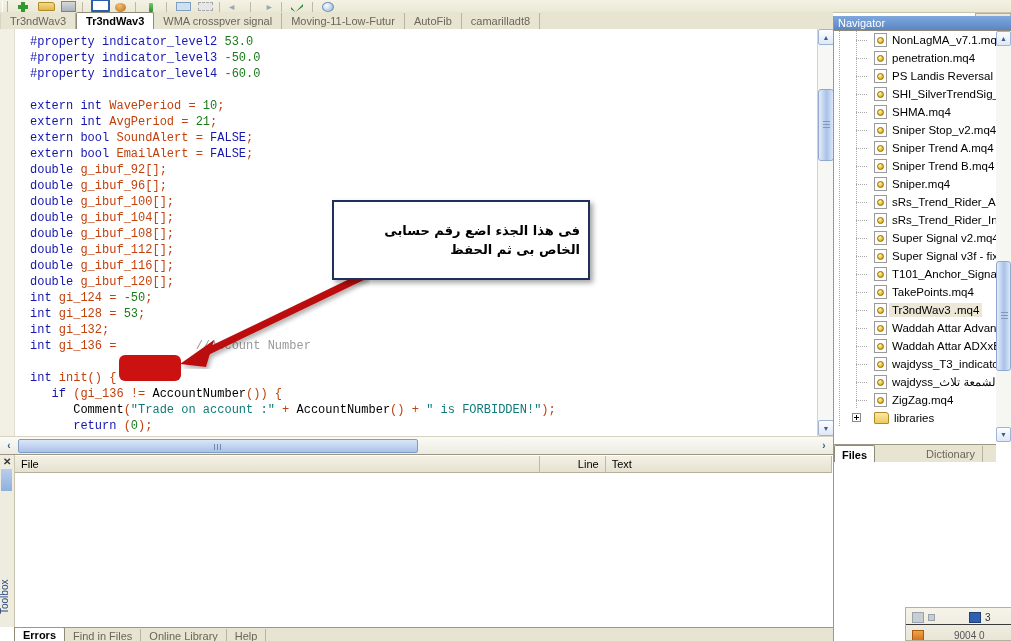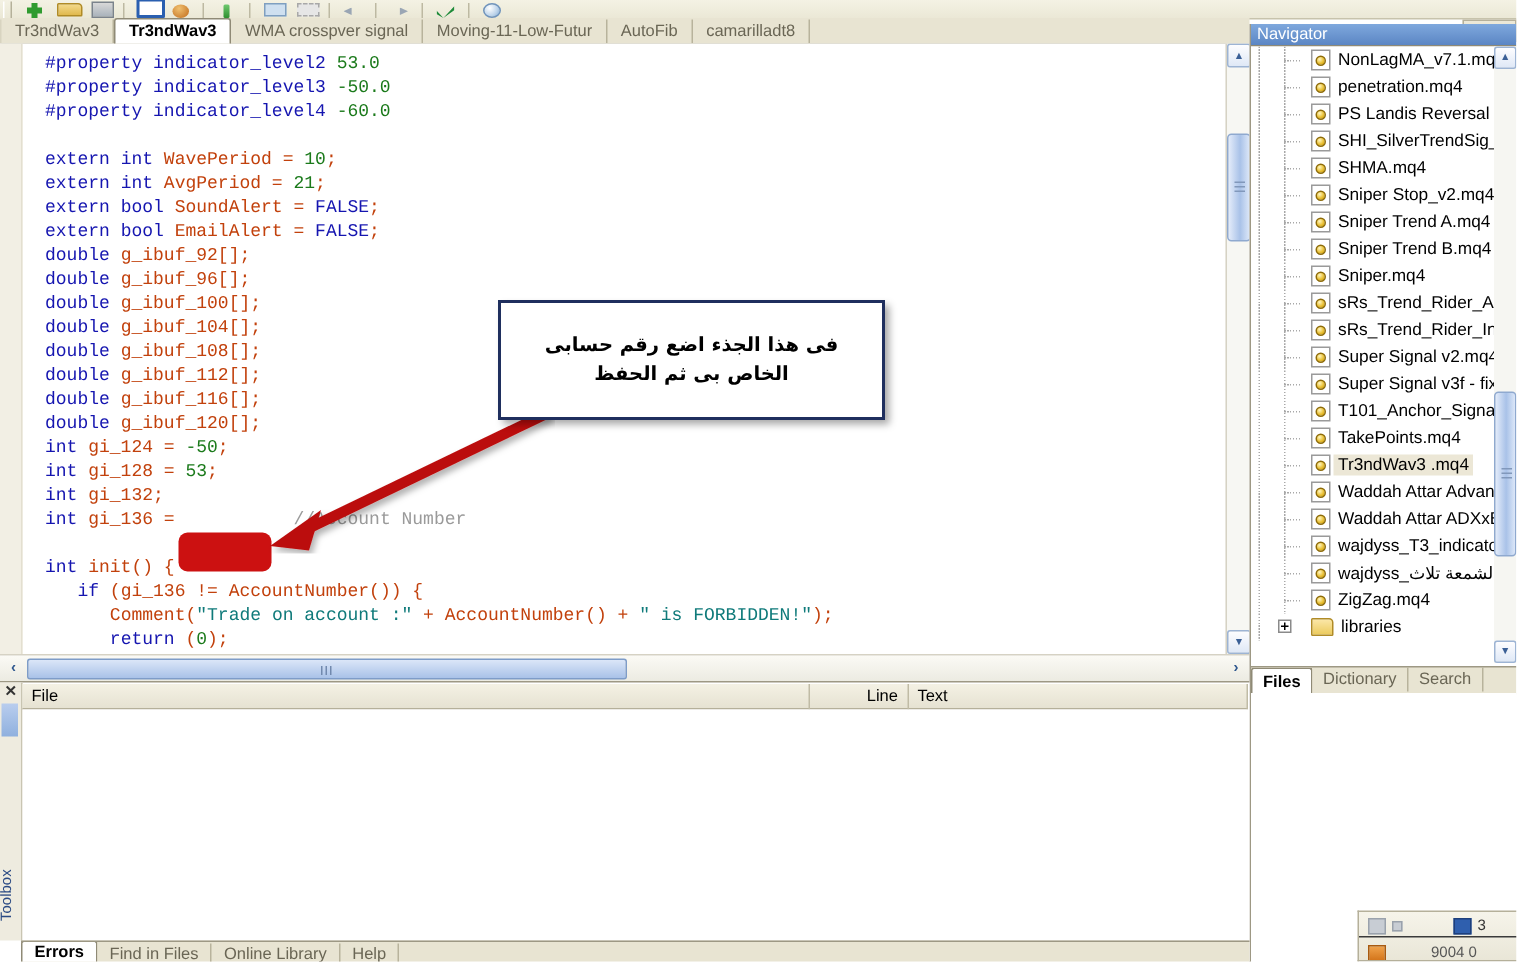--- a/index.html
+++ b/index.html
@@ -221,21 +221,21 @@
     font-family: "Liberation Mono", "DejaVu Sans Mono", monospace;
     font-size: 12px;
     line-height: 16px;
     white-space: pre;
     color: #000;
   }
   .k-prop  { color: #1515b0; }       
   .k-kw    { color: #1515b0; }
   .k-num   { color: #1b7a1b; }       
   .k-str   { color: #0f7a7a; }       
-  .k-fn    { color: #c2410c; }       
+  .k-fn    { color: #000000; }       
   .k-cmt   { color: #9a9a9a; }       
   .k-plain { color: #c2410c; }
 
   
   #redaction {
     position: absolute;
     left: 119px; top: 326px;
     width: 62px; height: 26px;
     background: #cc1111;
     border-radius: 6px;
@@ -249,21 +249,20 @@
     background: #ffffff;
     border: 2px solid #1f2f5e;
     box-shadow: 3px 3px 5px rgba(0,0,0,0.35);
     box-sizing: border-box;
     display: flex;
     align-items: center;
     justify-content: center;
   }
   #callout-text {
     direction: rtl;
-    text-align: center;
     font-family: "DejaVu Sans", sans-serif;
     font-size: 13px;
     font-weight: bold;
     line-height: 1.5;
     color: #000;
     padding: 0 8px;
   }
 
   
   #arrow {
@@ -505,25 +504,26 @@
     box-sizing: border-box;
     display: flex; align-items: center; justify-content: center;
     font-size: 7px; color: #3a5f96;
     border-radius: 2px;
   }
 
   
   #nav-tabs {
     position: absolute;
     left: 0; top: 428px;
-    width: 177px; height: 18px;
+    width: 162px; height: 18px;
     background: #e8e4d2;
     border-top: 1px solid #9d9884;
     display: flex;
-    align-items: flex-start;
+    align-items: center;
+    gap: 44px;
   }
   .ntab {
     height: 16px; line-height: 16px;
     padding: 0 7px;
     font-size: 11px;
     color: #6a6655;
     border-right: 1px solid #b8b39c;
     white-space: nowrap;
   }
   .ntab.active {

